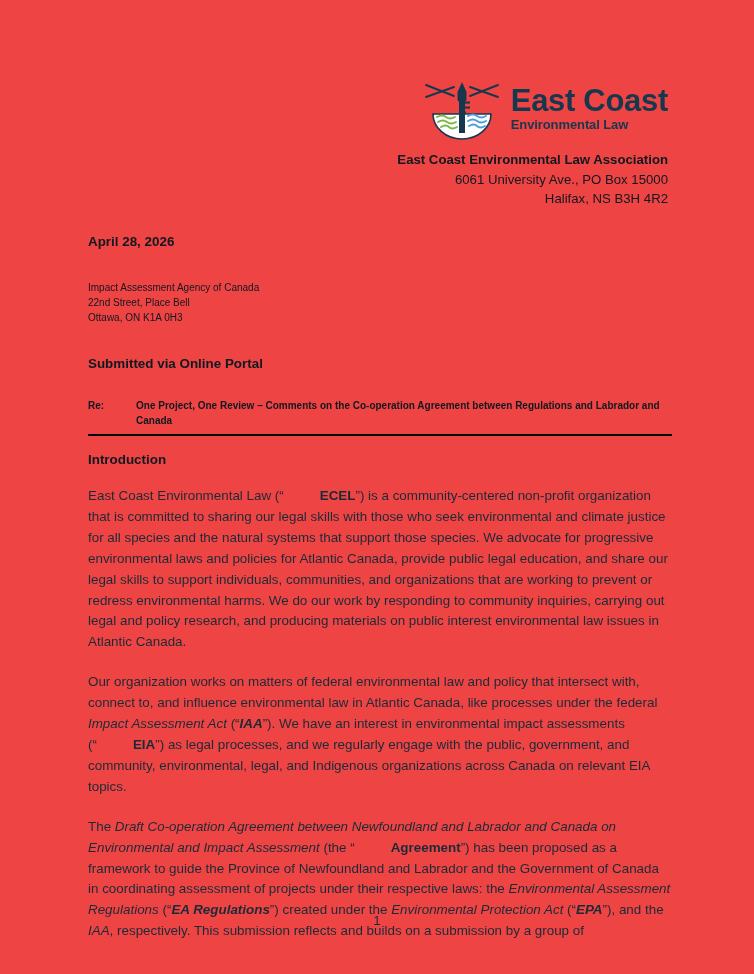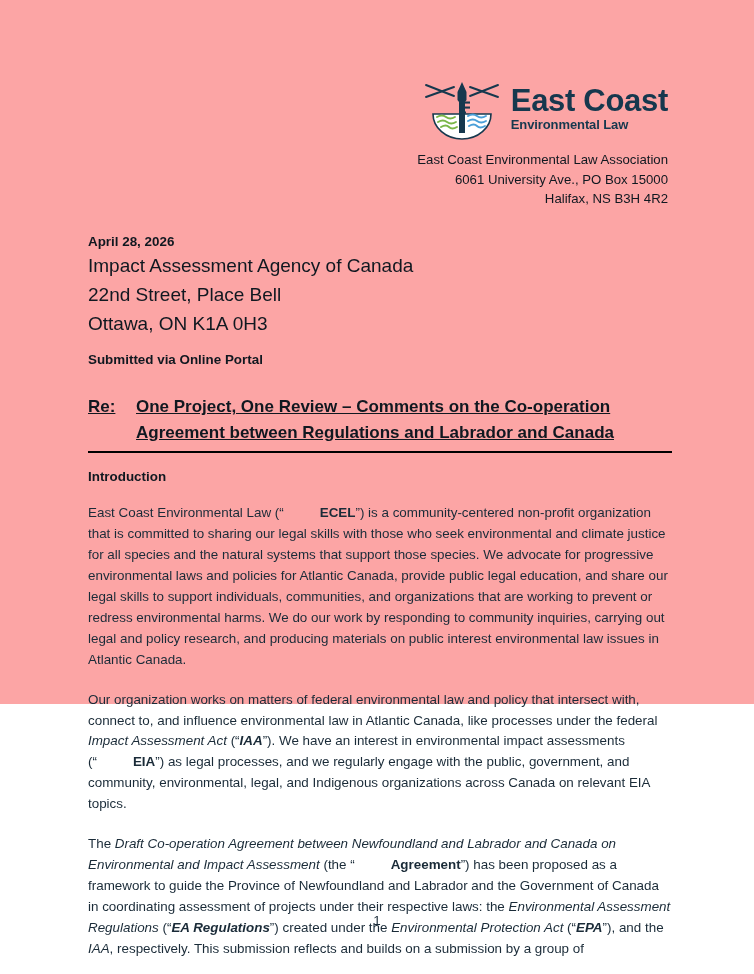--- a/index.html
+++ b/index.html
@@ -13,22 +13,22 @@
     height: 974px;
     position: relative;
     font-family: "Liberation Sans", sans-serif;
     color: #1a2b38;
     overflow: hidden;
   }
 
   .page {
     position: relative;
     width: 754px;
-    height: 704px;
-    background: #fca5a5;
+    height: 974px;
+    background: #ef4444;
     box-sizing: border-box;
   }
 
   
   .letterhead {
     position: absolute;
     top: 78px;
     right: 86px;
     width: 420px;
     text-align: right;
@@ -69,60 +69,60 @@
     margin-top: 1px;
   }
   .address-block {
     margin-top: 10px;
     font-size: 13.2px;
     line-height: 1.48;
     color: #101820;
     text-align: right;
   }
   .address-block .org {
-    font-weight: normal;
+    font-weight: bold;
   }
 
   
   .body-area {
     position: absolute;
     left: 88px;
     top: 232px;
     width: 584px;
   }
 
   .date-line {
     font-size: 13.4px;
     font-weight: bold;
     color: #101820;
     line-height: 1.5;
   }
 
   .recipient {
-    font-size: 19px;
+    margin-top: 28px;
+    font-size: 10px;
     line-height: 1.52;
     color: #101820;
   }
 
   .submitted-line {
-    margin-top: 13px;
+    margin-top: 30px;
     font-size: 13.4px;
     font-weight: bold;
     color: #101820;
   }
 
   .re-block {
     margin-top: 27px;
     display: flex;
     align-items: flex-start;
-    font-size: 17px;
+    font-size: 10px;
     font-weight: bold;
     color: #101820;
     line-height: 1.52;
-    text-decoration: underline;
   }
   .re-label {
     width: 48px;
     flex: none;
   }
   .re-text {
     flex: 1;
   }
 
   .rule {

